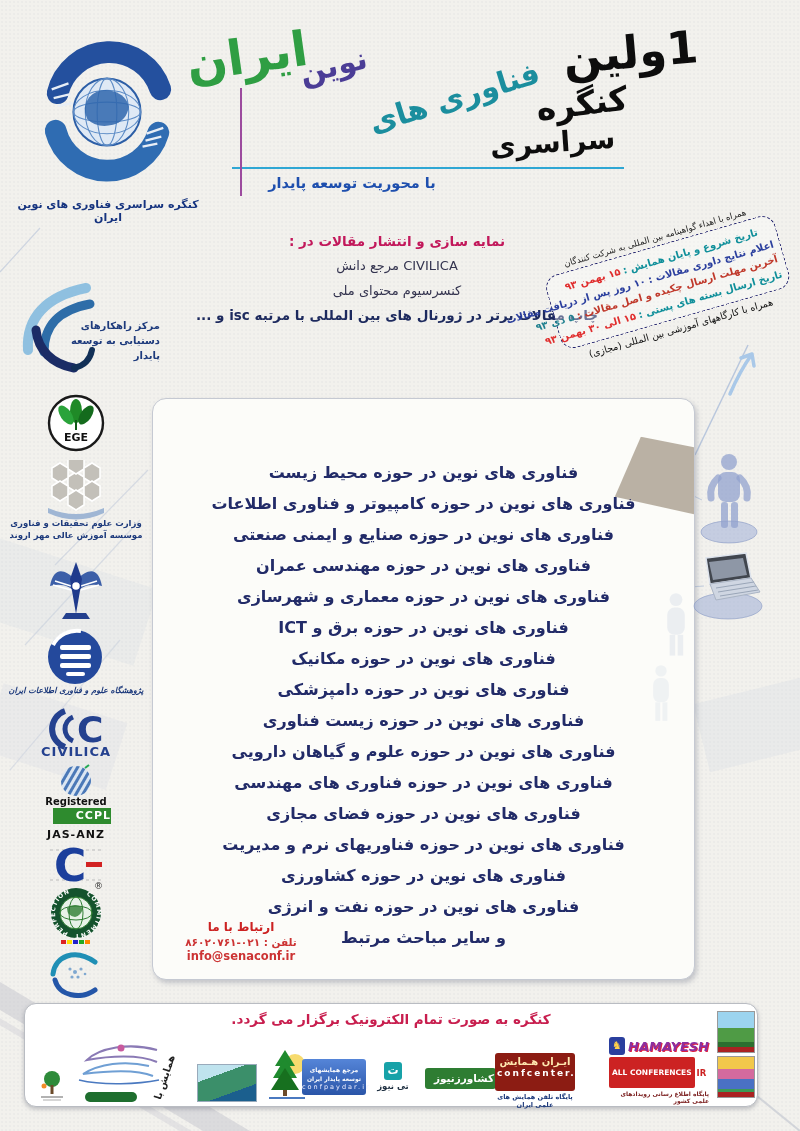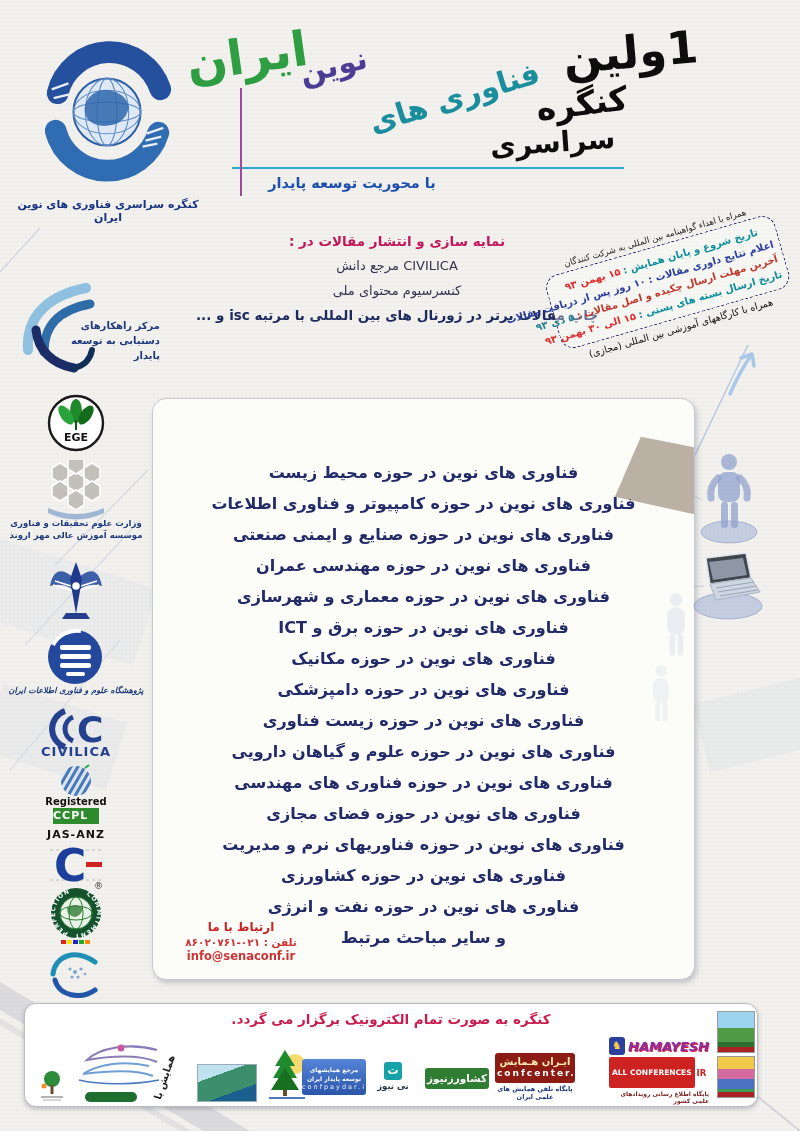--- a/index.html
+++ b/index.html
@@ -55,21 +55,21 @@
   .sb-ministry{left:8px;top:517px;width:136px;font-size:8.5px;line-height:12px;}
   .sb-hex{left:40px;top:460px;}
   .sb-azad{left:45px;top:556px;}
   .sb-irandoc{left:43px;top:628px;}
   .sb-irandoc-cap{left:8px;top:686px;width:136px;font-size:8px;font-style:italic;}
   .sb-civ{left:35px;top:706px;}
   .sb-civ-word{left:20px;top:744px;width:112px;text-align:center;font-size:13px;font-weight:bold;color:#24418f;letter-spacing:1px;}
   .sb-ccplc{left:57px;top:764px;}
   .sb-reg{left:20px;top:796px;width:112px;text-align:center;font-size:10px;font-weight:800;color:#111;}
   .sb-ccpl{left:53px;top:808px;width:46px;height:16px;background:#2e8b2e;color:#fff;font-size:11px;font-weight:800;
-    text-align:left;line-height:16px;letter-spacing:1px;}
+    text-align:right;line-height:16px;letter-spacing:1px;padding-left:12px;}
   .sb-jasanz{left:20px;top:828px;width:112px;text-align:center;font-size:11px;font-weight:800;color:#111;letter-spacing:1px;}
   .sb-cmark{left:48px;top:840px;}
   .sb-perf{left:47px;top:886px;}
   .sb-bswirl{left:45px;top:946px;}
 
   
   .main-box{left:152px;top:398px;width:541px;height:580px;background:#fcfcf9;border:1px solid #c5c9d2;
     border-radius:14px;box-shadow:2px 3px 5px rgba(110,115,135,.35);overflow:hidden;}
   .mb-title{position:absolute;left:0;top:14px;width:100%;text-align:center;font-size:21px;font-weight:800;color:#b01215;}
   .topic{position:absolute;left:0;width:100%;height:31px;line-height:31px;text-align:center;
@@ -102,23 +102,23 @@
   .sp-pine{left:240px;top:42px;}
   .sp-paydar{left:277px;top:55px;width:64px;height:36px;background:linear-gradient(180deg,#5585d8,#2a55a8);
     border-radius:3px;color:#fff;text-align:center;}
   .sp-paydar .l1{font-size:6px;font-weight:bold;line-height:9px;margin-top:6px;}
   .sp-paydar .l2{font-size:6.5px;letter-spacing:2px;line-height:9px;color:#eef;}
   .sp-tnews{left:344px;top:58px;width:48px;height:40px;text-align:center;}
   .sp-tnews .sq{margin:0 auto;width:18px;height:18px;background:#17a2a8;border-radius:3px;color:#fff;
     font-size:11px;line-height:18px;font-weight:bold;}
   .sp-tnews .t{font-size:8.5px;font-weight:bold;color:#234;margin-top:1px;}
   .sp-kesh{left:400px;top:64px;width:64px;height:21px;background:#2e7d32;border-radius:3px;color:#fff;
-    font-size:10.5px;font-weight:800;text-align:center;line-height:21px;}
+    font-size:10.5px;font-weight:800;text-align:center;line-height:21px;padding-left:7px;}
   .sp-conf{left:470px;top:49px;width:80px;text-align:center;}
-  .sp-conf .bx{background:#8c1c13;border-radius:3px;padding:3px 2px 4px;}
+  .sp-conf .bx{background:#8c1c13;border-radius:3px;padding:3px 2px 12px;}
   .sp-conf .ir-fa{color:#ffe9b0;font-size:10px;font-weight:800;line-height:12px;}
   .sp-conf .url{color:#fff;font-size:9px;font-weight:bold;letter-spacing:2px;line-height:11px;}
   .sp-conf .cap{font-size:6.5px;font-weight:bold;color:#1d3a7c;margin-top:2px;}
   .sp-ham{left:584px;top:33px;width:100px;}
   .sp-ham .row1{display:flex;align-items:center;gap:3px;}
   .sp-ham .ic{width:18px;height:18px;background:#2a3f9e;border-radius:3px;color:#ffd24a;font-size:11px;
     line-height:18px;text-align:center;font-weight:bold;}
   .sp-ham .hw{font-size:13px;font-weight:800;font-style:italic;color:#8b2fa0;text-shadow:1px 1px 0 #d24;}
   .sp-ham .row2{margin-top:2px;display:flex;align-items:center;gap:2px;}
   .sp-ham .ac{background:#cc2222;color:#fff;font-size:7.5px;font-weight:800;padding:11px 3px;border-radius:2px;}

